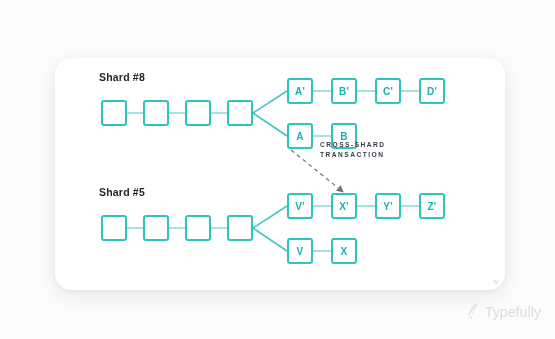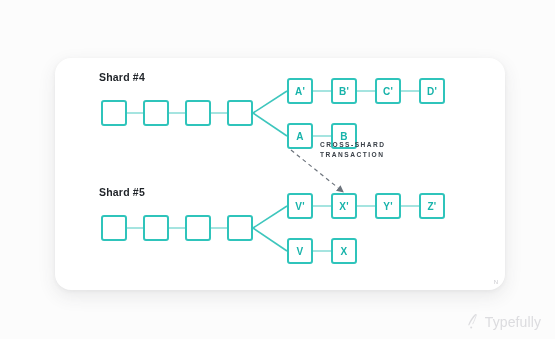--- a/index.html
+++ b/index.html
@@ -81,21 +81,21 @@
     right: 7px;
     bottom: 5px;
     font-size: 6px;
     color: #c9c9cd;
     font-family: "Liberation Sans", sans-serif;
   }
 
   #brand {
     position: absolute;
     right: 14px;
-    bottom: 9px;
+    bottom: 19px;
     display: flex;
     align-items: center;
     gap: 5px;
   }
   #brand-name {
     font-family: "Liberation Sans", sans-serif;
     font-size: 14px;
     color: #dcdcdf;
     letter-spacing: 0.1px;
   }
@@ -152,21 +152,21 @@
       </g>
 
       <defs>
         <marker id="arrowhead" markerWidth="6" markerHeight="6" refX="4" refY="3" orient="auto">
           <path d="M0,0 L6,3 L0,6 z" fill="#6c737c"></path>
         </marker>
       </defs>
       <line x1="236" y1="92" x2="287" y2="133" stroke="#6c737c" stroke-width="1.2" stroke-dasharray="4 3.5" marker-end="url(#arrowhead)"></line>
     </svg>
 
-    <div class="shard-label" id="shard1-label">Shard #4</div>
+    <div class="shard-label" id="shard1-label">Shard #8</div>
 
     <div class="node" style="left:46px;top:42px;width:26px;height:26px;"></div>
     <div class="node" style="left:88px;top:42px;width:26px;height:26px;"></div>
     <div class="node" style="left:130px;top:42px;width:26px;height:26px;"></div>
     <div class="node" style="left:172px;top:42px;width:26px;height:26px;"></div>
 
     <div class="node" style="left:232px;top:20px;width:26px;height:26px;">A'</div>
     <div class="node" style="left:276px;top:20px;width:26px;height:26px;">B'</div>
     <div class="node" style="left:320px;top:20px;width:26px;height:26px;">C'</div>
     <div class="node" style="left:364px;top:20px;width:26px;height:26px;">D'</div>

